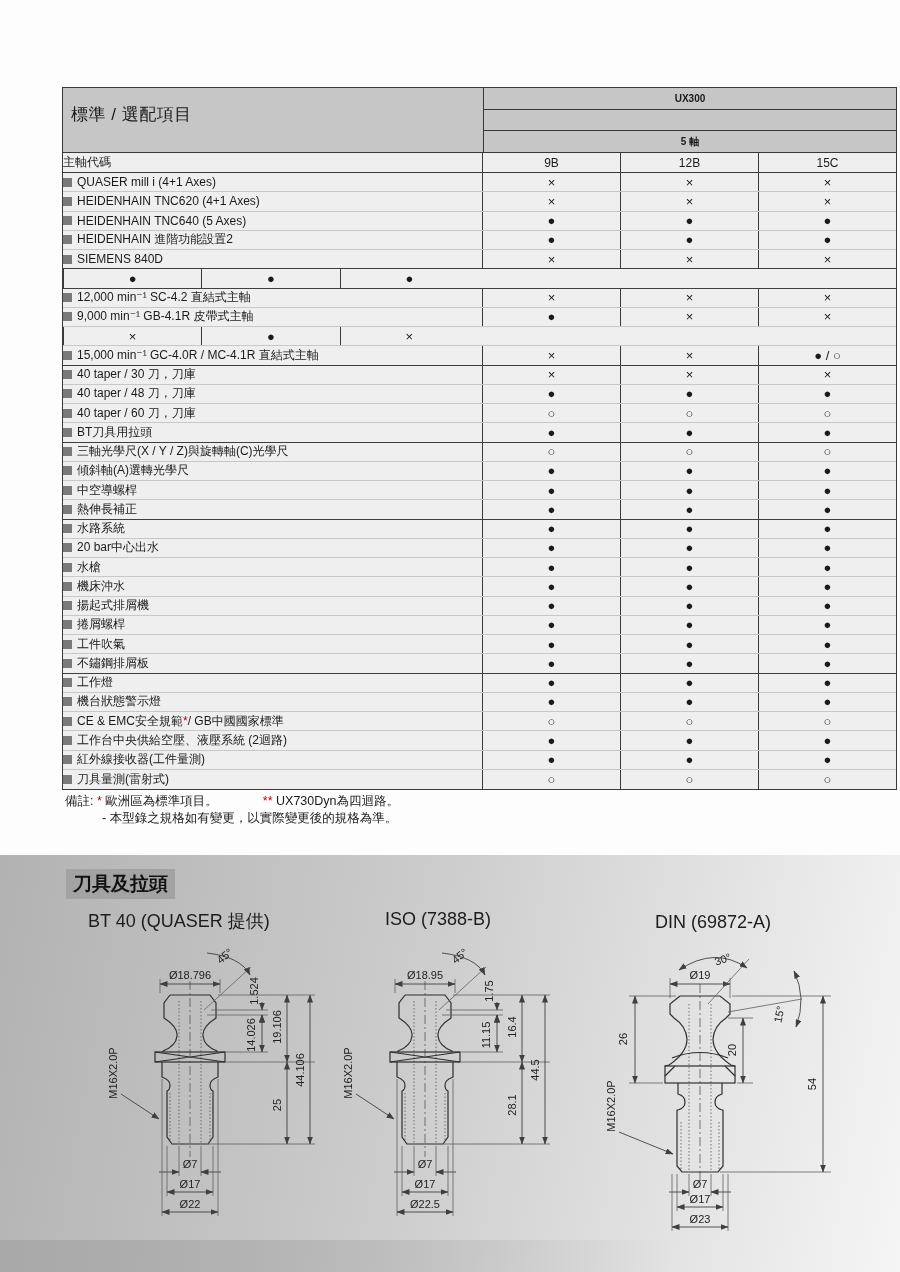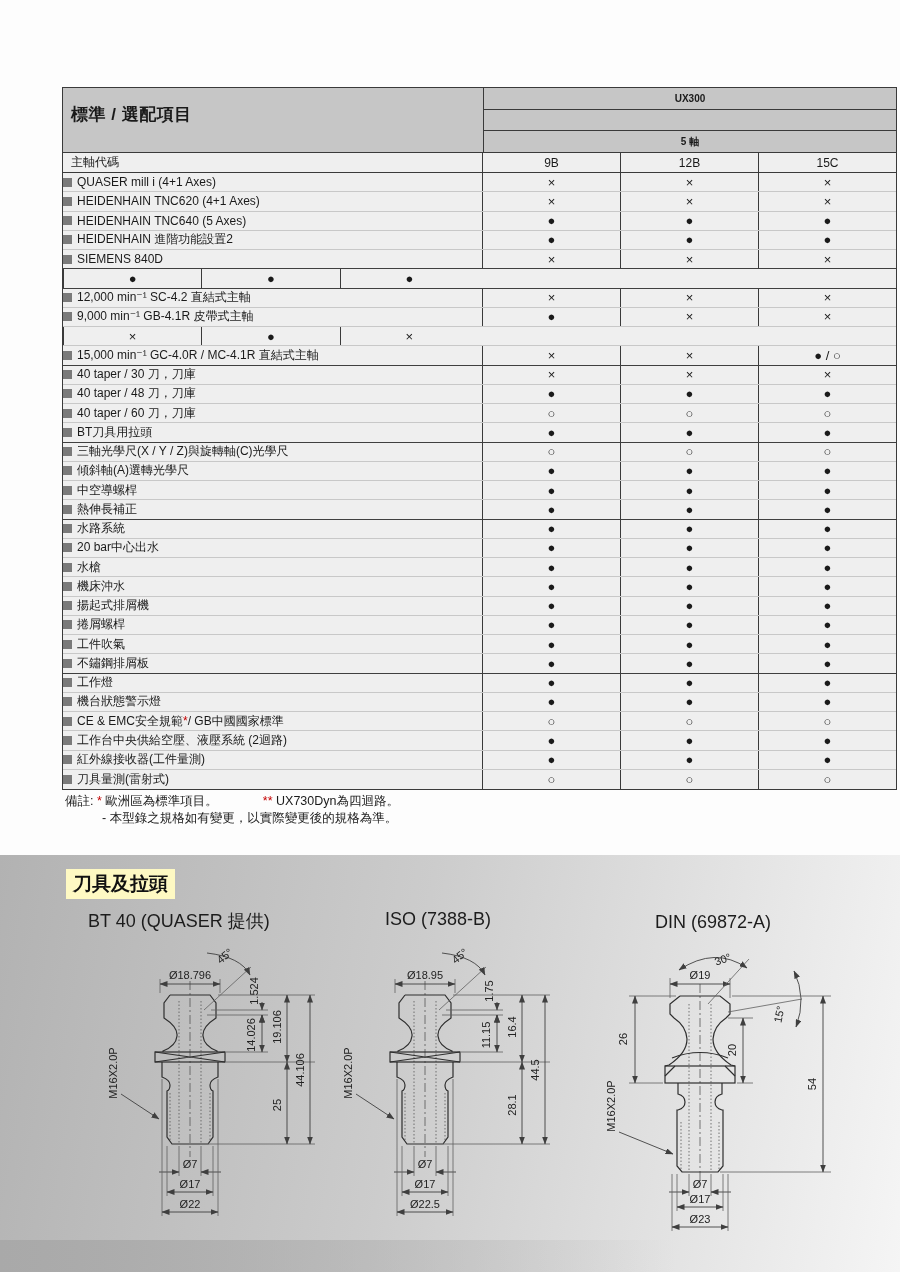--- a/index.html
+++ b/index.html
@@ -7,44 +7,44 @@
   body {
     position: relative;
     background: #fdfdfd;
     font-family: "Liberation Sans", "DejaVu Sans", sans-serif;
     color: #1a1a1a;
     overflow: hidden;
   }
   
   .spec-table { position:absolute; left:62px; top:87px; width:835px; border:1px solid #3a3a3a; background:#efefef; }
   .thead { display:flex; height:65px; background:#c6c6c6; border-bottom:1px solid #3a3a3a; }
-  .thead-left { width:420px; padding:15px 0 0 8px; font-size:17px; font-weight:bold; letter-spacing:.5px; }
+  .thead-left { width:420px; padding:15px 0 0 8px; font-size:17px; font-weight:normal; letter-spacing:.5px; }
   .thead-right { flex:1; display:flex; flex-direction:column; border-left:1px solid #3a3a3a; }
   .band { flex:1; display:flex; align-items:center; justify-content:center; font-weight:bold; font-size:10px; border-bottom:1px solid #3a3a3a; }
   .band:last-child { border-bottom:none; }
   .code-row { display:flex; height:20px; background:#efefef; border-bottom:1px solid #3a3a3a; font-size:12px; }
-  .code-label { width:420px; padding-left:8px; display:flex; align-items:center;font-family:Liberation Mono, monospace; }
+  .code-label { width:420px; display:flex; align-items:center;font-family:Liberation Mono, monospace; }
   .code-cell { width:138.33px; display:flex; align-items:center; justify-content:center; border-left:1px solid #3a3a3a; }
   .trow { display:flex; height:19.25px; border-bottom:1px solid #c8c8c8; font-size:12px; background:#efefef; }
   .trow.thick { border-bottom:1px solid #3f3f3f; }
   .trow:last-child { border-bottom:none; }
   .tlabel { width:420px; display:flex; align-items:center; white-space:nowrap; overflow:hidden; }
   .sq { width:9px; height:9px; background:#7a7a7a; margin-right:5px; flex:none; }
   .tval { width:138.33px; display:flex; align-items:center; justify-content:center; border-left:1px solid #3a3a3a; font-size:13px; }
   .red { color:#c40000; }
   
   .notes { position:absolute; left:65px; top:793px; font-size:12.5px; line-height:17px; }
   .notes .indent { padding-left:37px; }
   .gap { display:inline-block; width:38px; }
   
   .grey-section { position:absolute; left:0; top:855px; width:900px; height:417px;
     background: linear-gradient(100deg, #b2b2b2 0%, #cccccc 45%, #f5f5f5 100%); }
   .bottom-band { position:absolute; left:0; top:1240px; width:900px; height:32px;
     background: linear-gradient(to right, #a9a9a9, rgba(190,190,190,0) 75%); }
-  .section-title { position:absolute; left:66px; top:869px; background:#fef9c3; padding:2px 7px; font-size:19px; font-weight:bold; color:#111; }
+  .section-title { position:absolute; left:66px; top:869px; background:#a3a3a3; padding:2px 7px; font-size:19px; font-weight:bold; color:#111; }
   .dtitle { position:absolute; font-size:18px; color:#1c1c1c; }
   .drawing { position:absolute; }
   
   .ol { stroke:#2e2e2e; stroke-width:1.2; fill:none; }
   .ext { stroke:#5f5f5f; stroke-width:0.8; fill:none; }
   .dim { stroke:#3f3f3f; stroke-width:0.9; fill:none; }
   .dt { stroke:#555; stroke-width:0.8; fill:none; stroke-dasharray:1.5 2; }
   .cl { stroke:#555; stroke-width:0.8; fill:none; stroke-dasharray:9 3 2 3; }
   .drawing text { font-size:11px; fill:#222; font-family:"Liberation Sans","DejaVu Sans",sans-serif; }
 </style>

